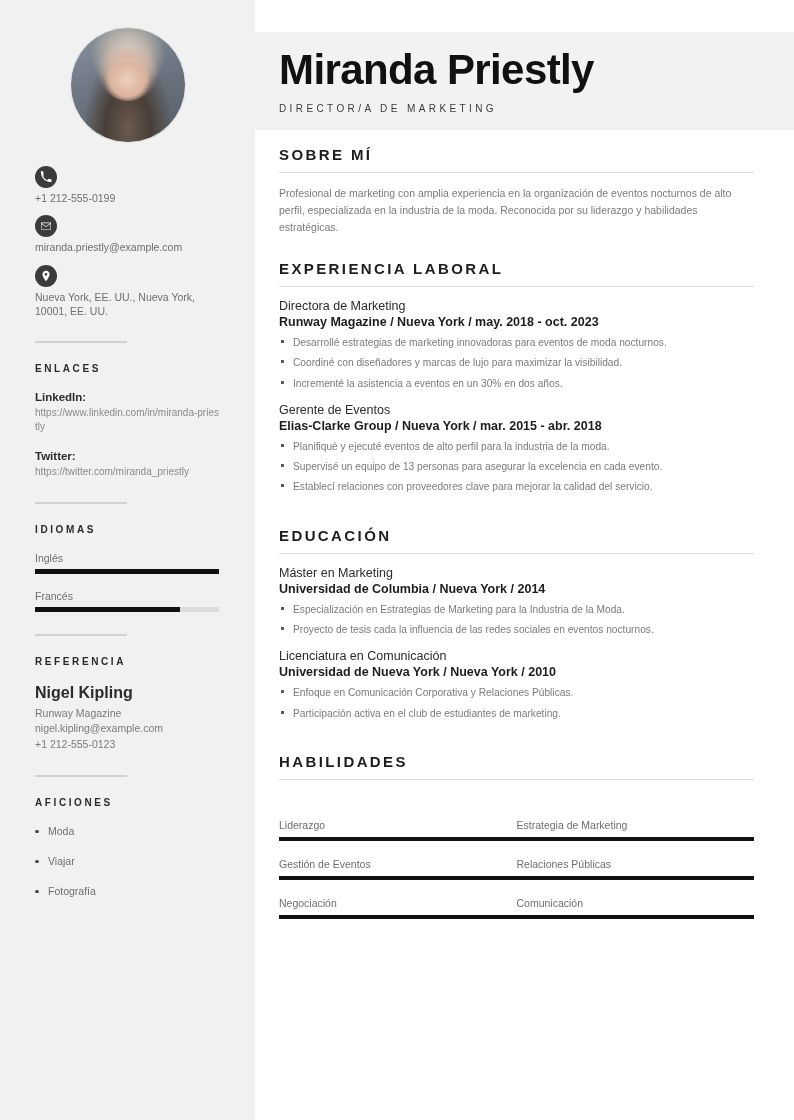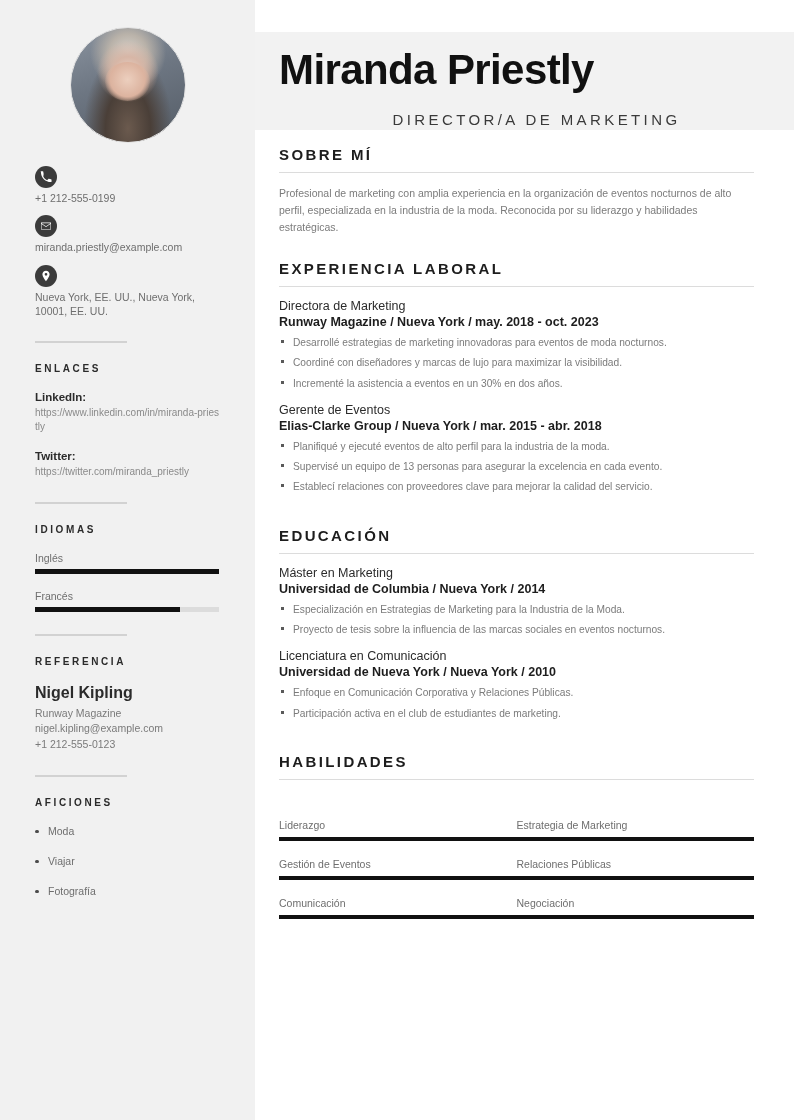--- a/index.html
+++ b/index.html
@@ -86,21 +86,21 @@
   .name-band {
     position:absolute; left:0; top:32px; right:0; height:98px;
     background:#f2f2f2;
     padding:14px 0 0 24px;
   }
   .name {
     font-size:42px; font-weight:700; color:#111111;
     letter-spacing:-0.6px; line-height:1.12;
   }
   .role {
-    font-size:15px; letter-spacing:3.4px; color:#3a3a3a; margin-top:18px;text-align:center;
+    font-size:10px; letter-spacing:3.4px; color:#3a3a3a; margin-top:10px;
   }
 
   .main-body { padding:146px 40px 0 24px; }
 
   .sec { margin-bottom:4px; }
   .sec-h {
     font-size:15px; font-weight:700; letter-spacing:2.4px;
     color:#1d1d1d; padding-bottom:9px;
   }
   .sec-rule { height:1px; background:#dcdcdc; margin-bottom:12px; }
@@ -262,21 +262,21 @@
 
       <section class="sec">
         <div class="sec-h">EDUCACIÓN</div>
         <div class="sec-rule"></div>
 
         <div class="entry">
           <div class="entry-title">Máster en Marketing</div>
           <div class="entry-sub">Universidad de Columbia / Nueva York / 2014</div>
           <ul class="bullets">
             <li>Especialización en Estrategias de Marketing para la Industria de la Moda.</li>
-            <li>Proyecto de tesis sobre la influencia de las marcas sociales en eventos nocturnos.</li>
+            <li>Proyecto de tesis cada la influencia de las redes sociales en eventos nocturnos.</li>
           </ul>
         </div>
 
         <div class="entry">
           <div class="entry-title">Licenciatura en Comunicación</div>
           <div class="entry-sub">Universidad de Nueva York / Nueva York / 2010</div>
           <ul class="bullets">
             <li>Enfoque en Comunicación Corporativa y Relaciones Públicas.</li>
             <li>Participación activa en el club de estudiantes de marketing.</li>
           </ul>
@@ -300,25 +300,25 @@
           </div>
           <div class="skill">
             <div class="skill-name">Gestión de Eventos</div>
             <div class="skill-bar" style="width: 100%;"></div>
           </div>
           <div class="skill">
             <div class="skill-name">Relaciones Públicas</div>
             <div class="skill-bar" style="width: 100%;"></div>
           </div>
           <div class="skill">
+            <div class="skill-name">Negociación</div>
+            <div class="skill-bar" style="width: 100%;"></div>
+          </div>
+          <div class="skill">
             <div class="skill-name">Comunicación</div>
-            <div class="skill-bar" style="width: 100%;"></div>
-          </div>
-          <div class="skill">
-            <div class="skill-name">Negociación</div>
             <div class="skill-bar" style="width: 100%;"></div>
           </div>
         </div>
       </section>
 
     </div>
   </main>
 </div>
 
 </body></html>

